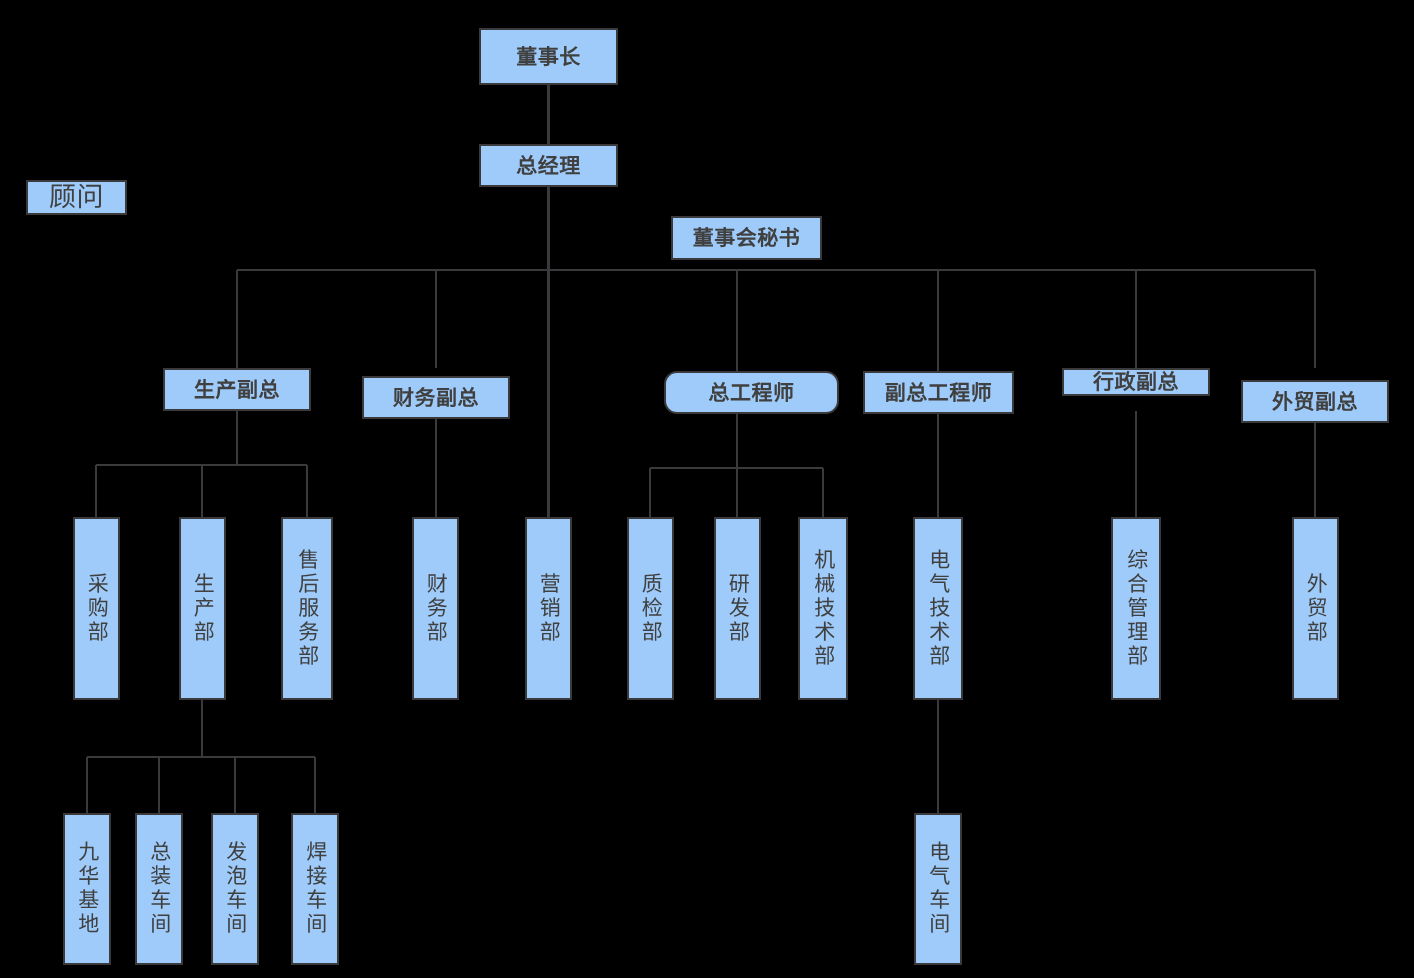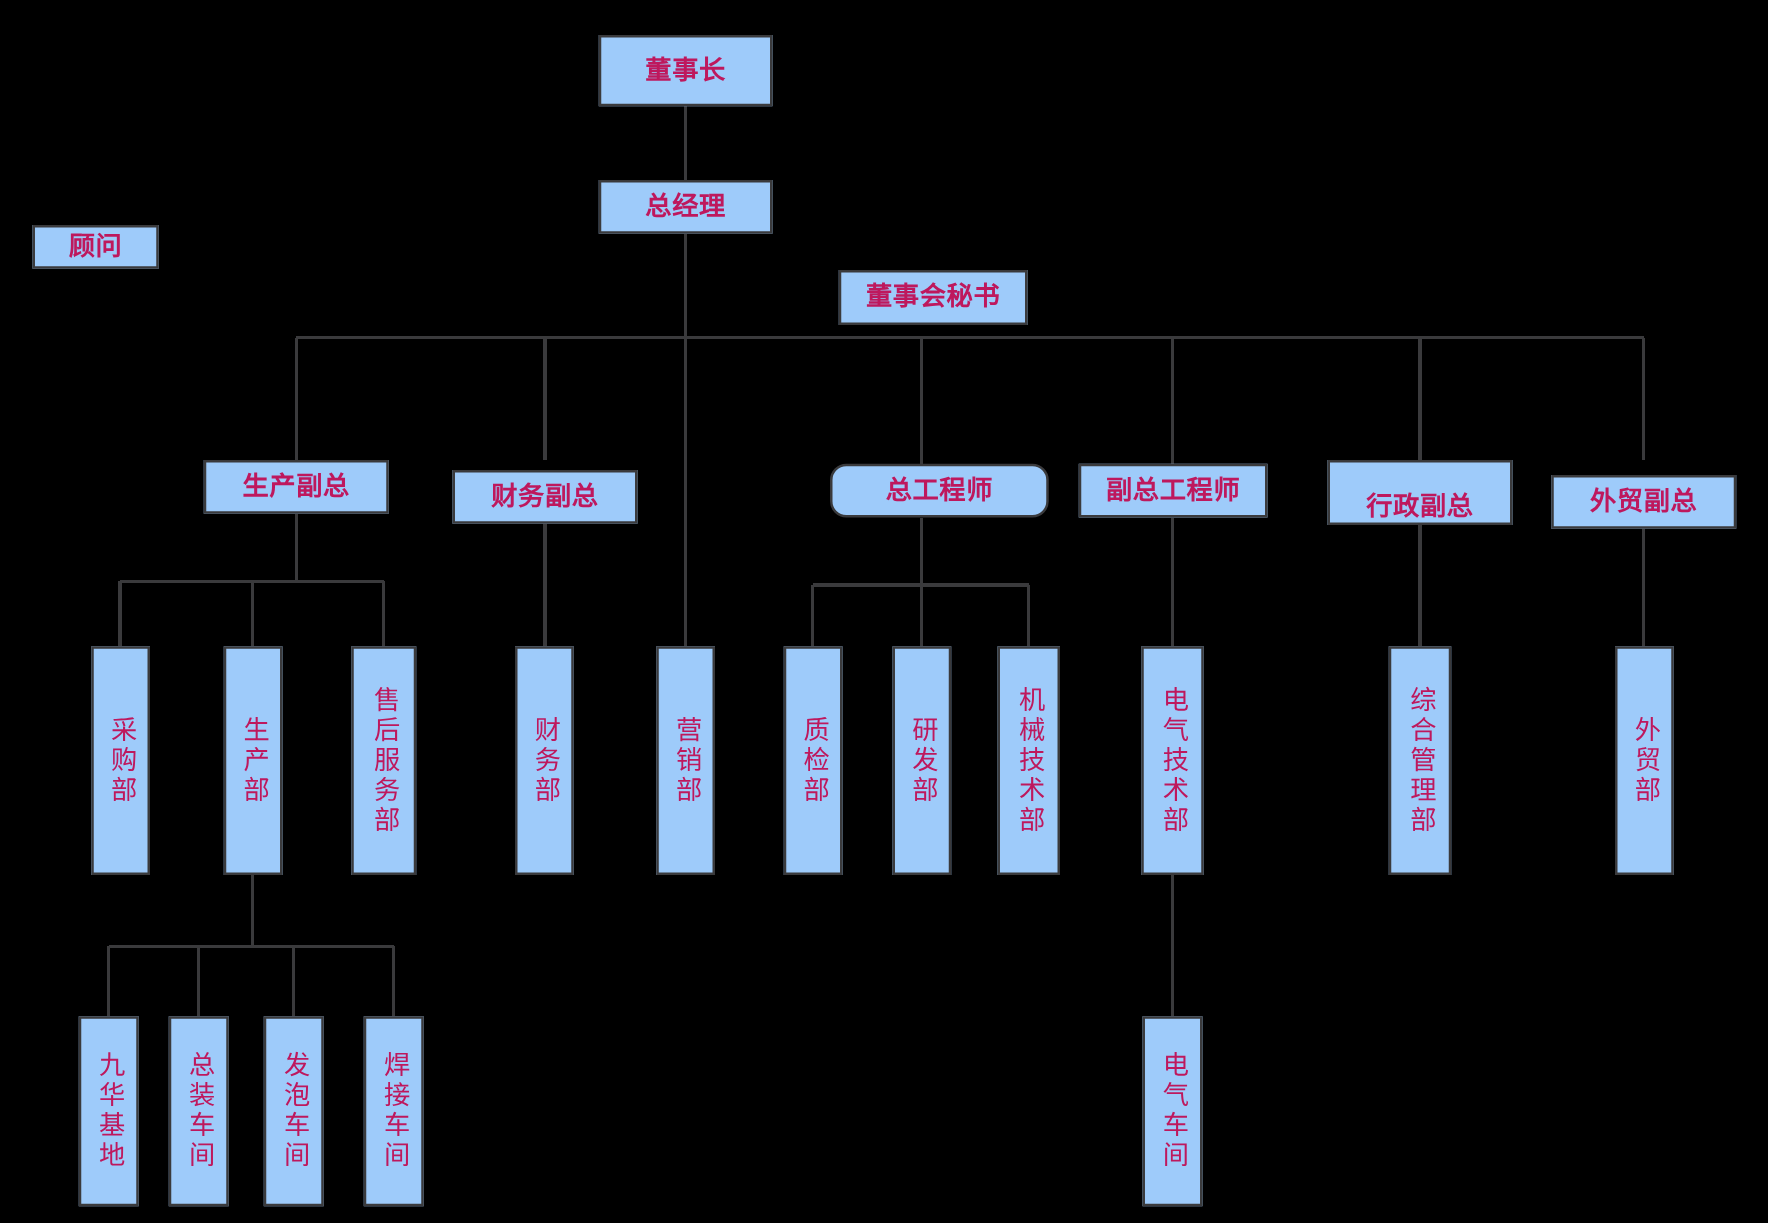--- a/index.html
+++ b/index.html
@@ -27,32 +27,32 @@
     pointer-events: none;
   }
   .node {
     position: absolute;
     box-sizing: border-box;
     background: #9ECBFA;
     border: 2px solid #3A3A3C;
     display: flex;
     align-items: center;
     justify-content: center;
-    color: #be185d;
+    color: #404040;
     line-height: 1.12;
     text-align: center;
   }
   .node.horiz {
     font-size: 21px;
     font-weight: bold;
     letter-spacing: 0.5px;
   }
   .node.horiz-plain {
-    font-size: 21px;
-    font-weight: bold;
+    font-size: 27px;
+    font-weight: normal;
     letter-spacing: 0.5px;
   }
   .node.vert {
     writing-mode: vertical-rl;
     text-orientation: upright;
     font-size: 21px;
     font-weight: normal;
     letter-spacing: 3px;
     padding: 6px 0;
   }
@@ -138,21 +138,21 @@
   </div>
 
   <div class="node horiz" style="left:664px; top:371px; width:175px; height:43px;border-radius:13px;">
     <span class="node-label">总工程师</span>
   </div>
 
   <div class="node horiz" style="left:863px; top:371px; width:151px; height:43px;">
     <span class="node-label">副总工程师</span>
   </div>
 
-  <div class="node horiz" style="left:1062px; top:368px; width:148px; height:52px;align-items:flex-end;">
+  <div class="node horiz" style="left:1062px; top:368px; width:148px; height:28px;">
     <span class="node-label">行政副总</span>
   </div>
 
   <div class="node horiz" style="left:1241px; top:380px; width:148px; height:43px;">
     <span class="node-label">外贸副总</span>
   </div>
 
   <div class="node vert" style="left:73px; top:517px; width:47px; height:183px;">
     <span class="node-label">采购部</span>
   </div>

